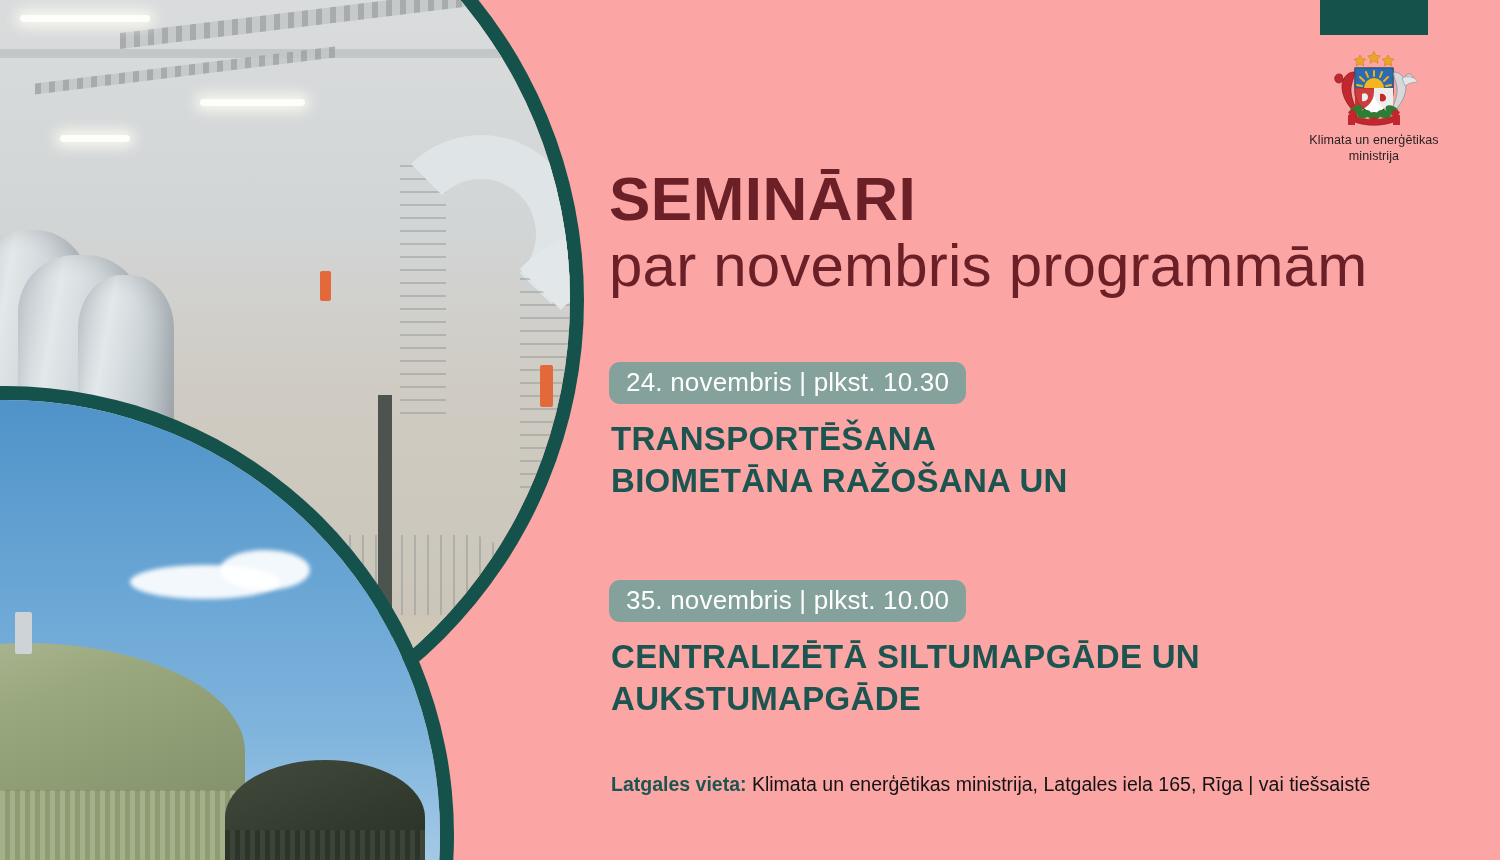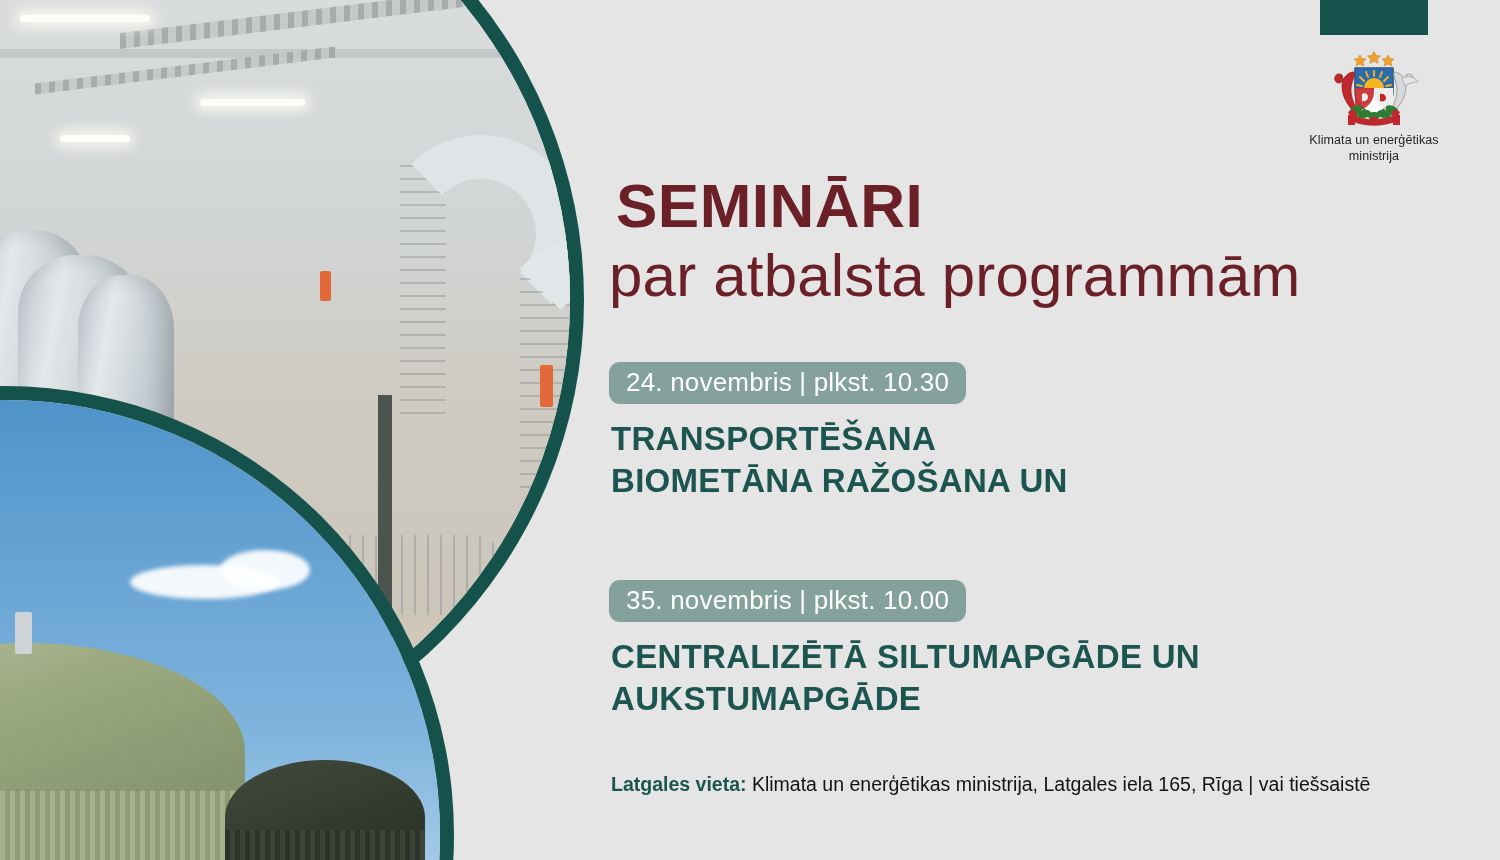--- a/index.html
+++ b/index.html
@@ -3,21 +3,21 @@
 <meta charset="utf-8">
 <style>
   html,body{margin:0;padding:0;}
   body{
     width:1500px;height:860px;
     background:#ffffff;
     font-family:"Liberation Sans", sans-serif;
     overflow:hidden;
     position:relative;
   }
-  .poster{position:relative;width:1500px;height:860px;background:#e5e5e5;overflow:hidden;}
+  .poster{position:relative;width:1500px;height:860px;background:#fca5a5;overflow:hidden;}
 
   
   .img-stack{position:absolute;left:0;top:0;width:600px;height:860px;}
 
   
   .circle-top{
     position:absolute;
     left:-360px;top:-165px;
     width:930px;height:930px;
     border-radius:50%;
@@ -65,21 +65,21 @@
   .logo-bar{width:108px;height:35px;background:#16524C;margin:0 auto;}
   .coa{margin:11px auto 0;display:block;}
   .logo-caption{
     margin-top:5px;font-size:12.5px;line-height:1.25;
     color:#231f20;letter-spacing:.1px;font-weight:400;
   }
 
   .title-wrap{position:absolute;left:0;top:168px;width:880px;}
   .title-main{
     font-size:62px;font-weight:700;color:#6B2028;
-    letter-spacing:.5px;line-height:1;margin:7px;
+    letter-spacing:.5px;line-height:1;margin:0;
   }
   .title-sub{
     font-size:60px;font-weight:400;color:#6B2028;
     letter-spacing:.2px;line-height:1.08;margin:4px 0 0 0;
   }
 
   .badge{
     display:inline-block;background:#85A19B;color:#ffffff;
     border-radius:11px;padding:7px 17px 9px 17px;
     font-size:26px;font-weight:400;letter-spacing:.2px;line-height:1;
@@ -214,21 +214,21 @@
         <path d="M48 75 a4 4 0 0 0 8 0 a4 4 0 0 0 -8 0z" fill="#C1272D"></path>
       </svg>
       <div class="logo-caption">
         <div>Klimata un enerģētikas</div>
         <div>ministrija</div>
       </div>
     </div>
 
     <div class="title-wrap">
       <h1 class="title-main">SEMINĀRI</h1>
-      <h2 class="title-sub">par atbalsta programmām</h2>
+      <h2 class="title-sub">par novembris programmām</h2>
     </div>
 
     <div class="event" id="event-1">
       <span class="badge">24. novembris | plkst. 10.30</span>
       <div class="sem-title">
         <div>TRANSPORTĒŠANA</div>
         <div>BIOMETĀNA RAŽOŠANA UN</div>
       </div>
     </div>
 

